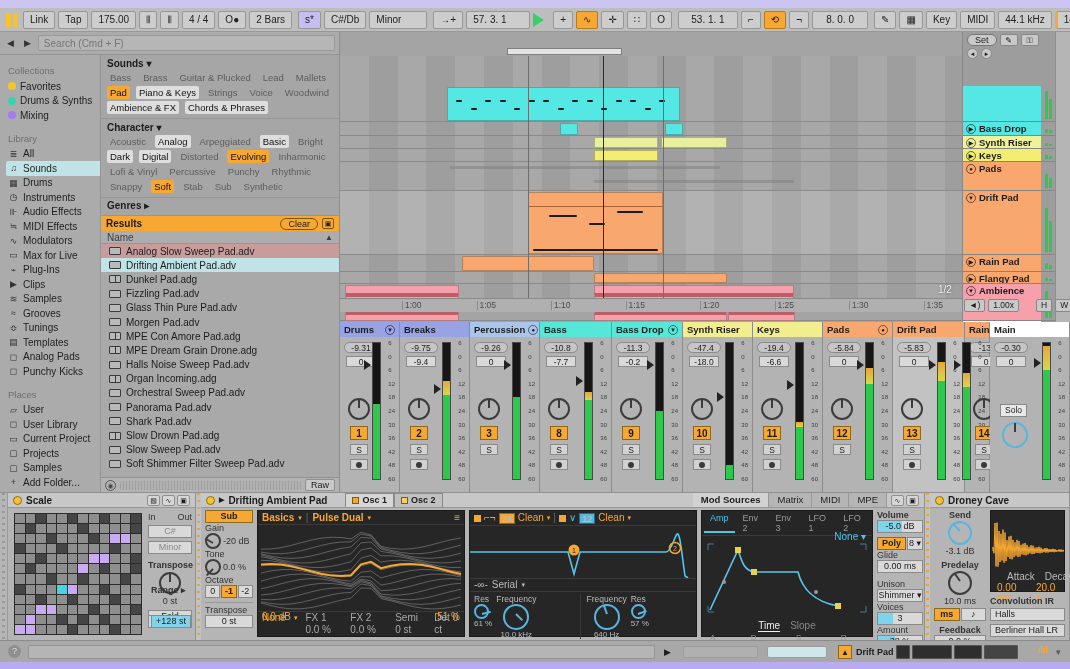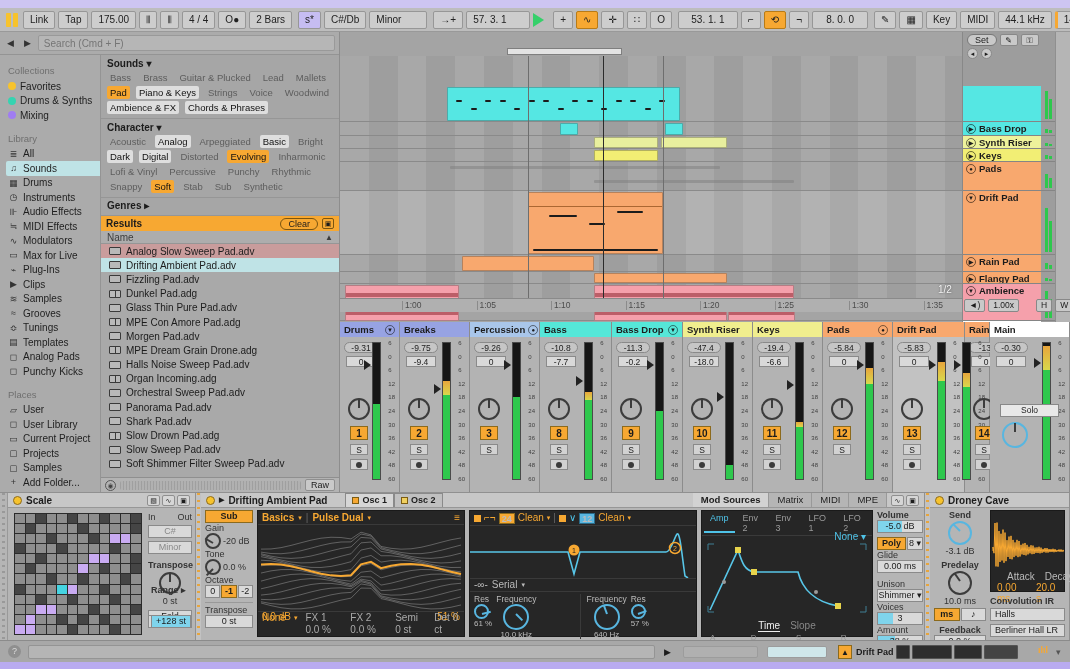--- a/index.html
+++ b/index.html
@@ -93,21 +93,21 @@
   .metertop{position:absolute;left:0;right:0;}
   .ticks{position:absolute;top:18px;bottom:10px;display:flex;flex-direction:column;justify-content:space-between;font-size:6px;color:#3f3f3f;line-height:6px;}
   .fader-tri{position:absolute;width:0;height:0;border-left:7px solid #222;border-top:5px solid transparent;border-bottom:5px solid transparent;}
   .knob{width:22px;height:22px;border:2.5px solid #3c3c3c;border-radius:50%;position:relative;}
   .knob u{position:absolute;left:50%;top:-1px;width:2px;height:9px;margin-left:-1px;background:#3c3c3c;}
   .knob.cyanb{border-color:#58b6e0;}
   .numbox{position:absolute;width:18px;height:14px;background:#f7a832;border:1px solid #8c6a1d;font-weight:bold;text-align:center;line-height:13px;font-size:10px;}
   .sbtn{position:absolute;width:18px;height:11px;background:#d2d2d2;border:1px solid #8a8a8a;font-size:8.5px;text-align:center;line-height:10px;}
   .armbtn{position:absolute;width:18px;height:11px;background:#d2d2d2;border:1px solid #8a8a8a;display:flex;align-items:center;justify-content:center;}
   .armbtn i{width:6px;height:6px;border-radius:50%;background:#3a3a3a;}
-  .solobtn{position:absolute;background:#e8e8e8;border:1px solid #888;font-size:8.5px;padding:0 20px;line-height:11px;}
+  .solobtn{position:absolute;background:#e8e8e8;border:1px solid #888;font-size:8.5px;padding:0 4px;line-height:11px;}
   
   .devices{position:absolute;left:0;top:492px;width:1070px;height:148px;background:#c2c2c2;border-top:1px solid #909090;display:flex;}
   .dev-rail{width:8px;background:#b5b5b5;border-right:1px solid #999;background-image:repeating-linear-gradient(180deg,#999 0 2px,#b5b5b5 2px 6px);background-size:3px 100%;background-repeat:no-repeat;background-position:center;}
   .dev-sep{width:5px;background:repeating-linear-gradient(180deg,#e8a53c 0 2px,#c2c2c2 2px 7px);background-size:3px 100%;background-repeat:no-repeat;background-position:center;}
   .device{position:relative;height:100%;background:#b5b5b5;border-right:1px solid #909090;}
   .dev-title{height:15px;background:#c7c7c7;border-bottom:1px solid #979797;display:flex;align-items:center;gap:4px;padding:0 5px;font-weight:bold;font-size:10px;}
   .dev-led{width:9px;height:9px;border-radius:50%;background:#f7c32d;border:1px solid #8c6a1d;flex:0 0 auto;}
   .dt-ic{width:13px;height:11px;background:#d6d6d6;border:1px solid #8f8f8f;border-radius:2px;font-size:7px;line-height:10px;text-align:center;font-weight:normal;}
   .dev-body{position:absolute;left:0;top:15px;right:0;bottom:3px;}
   .sgrid{position:absolute;left:6px;top:5px;width:128px;height:122px;background:#2b2b2b;display:grid;grid-template-columns:repeat(12,1fr);grid-template-rows:repeat(12,1fr);gap:1px;padding:1px;}
@@ -360,38 +360,38 @@
       <div class="res-list" id="results">
           <div class="res-row hot">
             <span class="fic adv"></span>
             <span>Analog Slow Sweep Pad.adv</span>
           </div>
           <div class="res-row sel">
             <span class="fic adv"></span>
             <span>Drifting Ambient Pad.adv</span>
           </div>
           <div class="res-row">
+            <span class="fic adg"></span>
+            <span>Dunkel Pad.adg</span>
+          </div>
+          <div class="res-row">
             <span class="fic adv"></span>
             <span>Fizzling Pad.adv</span>
-          </div>
-          <div class="res-row">
-            <span class="fic adg"></span>
-            <span>Dunkel Pad.adg</span>
           </div>
           <div class="res-row">
             <span class="fic adv"></span>
             <span>Glass Thin Pure Pad.adv</span>
           </div>
           <div class="res-row">
+            <span class="fic adv"></span>
+            <span>Morgen Pad.adv</span>
+          </div>
+          <div class="res-row">
             <span class="fic adg"></span>
             <span>MPE Con Amore Pad.adg</span>
-          </div>
-          <div class="res-row">
-            <span class="fic adv"></span>
-            <span>Morgen Pad.adv</span>
           </div>
           <div class="res-row">
             <span class="fic adg"></span>
             <span>MPE Dream Grain Drone.adg</span>
           </div>
           <div class="res-row">
             <span class="fic adv"></span>
             <span>Halls Noise Sweep Pad.adv</span>
           </div>
           <div class="res-row">

